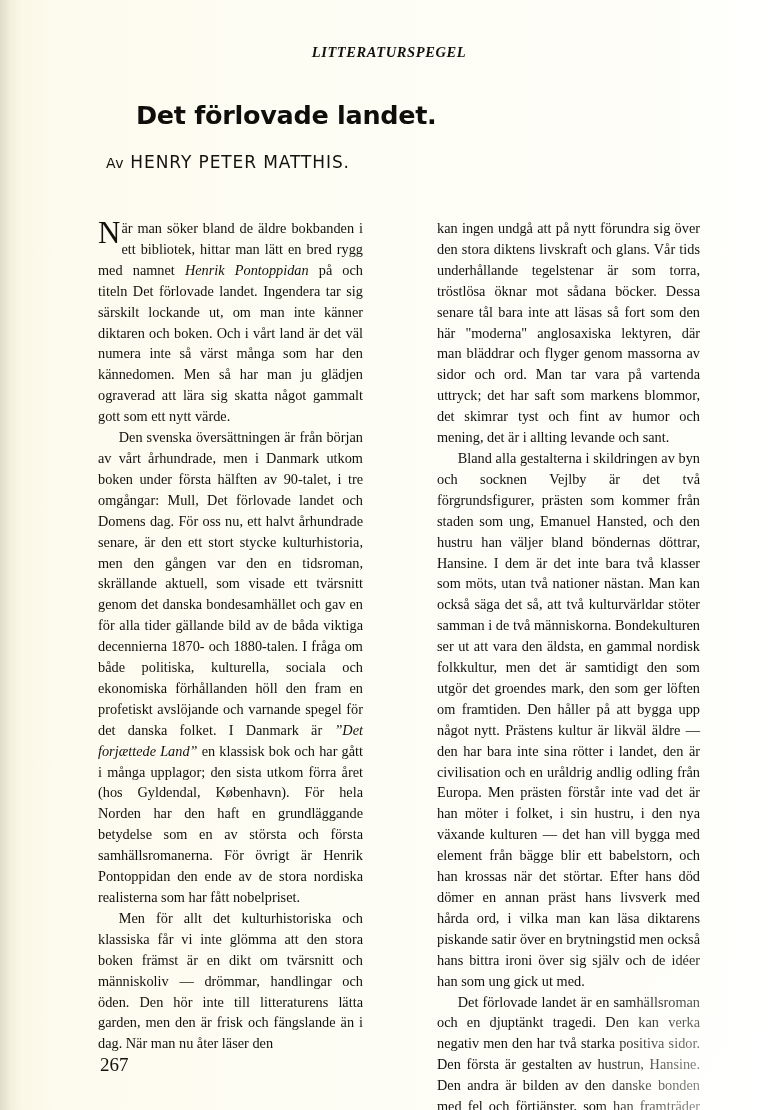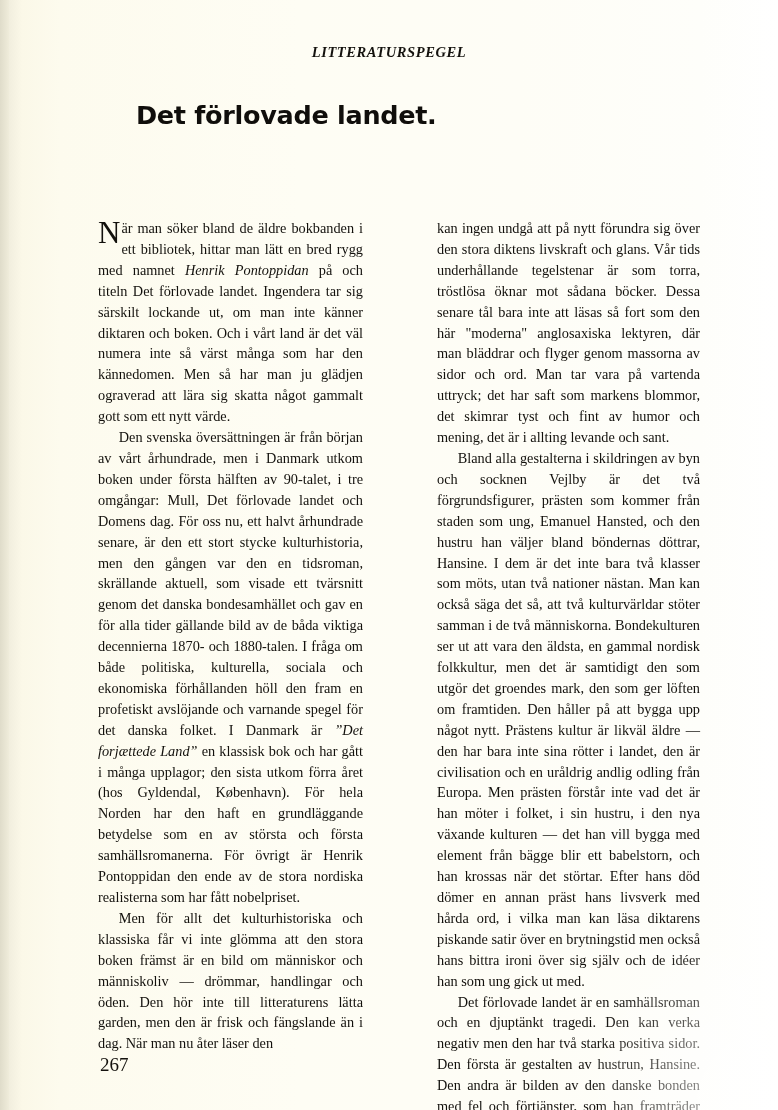--- a/index.html
+++ b/index.html
@@ -138,30 +138,34 @@
 <body>
 
 <div class="page">
 
   <div class="scan-gutter"></div>
 
   <div class="running-head">LITTERATURSPEGEL</div>
 
   <h1 class="headline">Det förlovade landet.</h1>
 
+  <div class="byline">
+    <span class="av">Av</span>
+    <span>HENRY PETER MATTHIS.</span>
+  </div>
 
   <div class="columns">
 
     <div class="col col-left">
 
       <p class="first"><span class="dropcap">N</span><span>är man söker bland de äldre bokbanden i ett bibliotek, hittar man lätt en bred rygg med namnet <em class="ital">Henrik Pontoppidan</em> på och titeln Det förlovade landet. Ingendera tar sig särskilt lockande ut, om man inte känner diktaren och boken. Och i vårt land är det väl numera inte så värst många som har den kännedomen. Men så har man ju glädjen ograverad att lära sig skatta något gammalt gott som ett nytt värde.</span></p>
 
       <p><span>Den svenska översättningen är från början av vårt århundrade, men i Danmark utkom boken under första hälften av 90-talet, i tre omgångar: Mull, Det förlovade landet och Domens dag. För oss nu, ett halvt århundrade senare, är den ett stort stycke kulturhistoria, men den gången var den en tidsroman, skrällande aktuell, som visade ett tvärsnitt genom det danska bondesamhället och gav en för alla tider gällande bild av de båda viktiga decennierna 1870- och 1880-talen. I fråga om både politiska, kulturella, sociala och ekonomiska förhållanden höll den fram en profetiskt avslöjande och varnande spegel för det danska folket. I Danmark är </span><em class="ital">”Det forjættede Land”</em><span> en klassisk bok och har gått i många upplagor; den sista utkom förra året (hos Gyldendal, København). För hela Norden har den haft en grundläggande betydelse som en av största och första samhällsromanerna. För övrigt är Henrik Pontoppidan den ende av de stora nordiska realisterna som har fått nobelpriset.</span></p>
 
-      <p>Men för allt det kulturhistoriska och klassiska får vi inte glömma att den stora boken främst är en bild om människor och människoliv — drömmar, handlingar och öden. Den hör inte till litteraturens lätta garden, men den är frisk och fängslande än i dag. När man nu åter läser den</p>
+      <p>Men för allt det kulturhistoriska och klassiska får vi inte glömma att den stora boken främst är en dikt om tvärsnitt och människoliv — drömmar, handlingar och öden. Den hör inte till litteraturens lätta garden, men den är frisk och fängslande än i dag. När man nu åter läser den</p>
 
     </div>
 
     <div class="col col-right">
 
       <p class="no-indent">kan ingen undgå att på nytt förundra sig över den stora diktens livskraft och glans. Vår tids underhållande tegelstenar är som torra, tröstlösa öknar mot sådana böcker. Dessa senare tål bara inte att läsas så fort som den här "moderna" anglosaxiska lektyren, där man bläddrar och flyger genom massorna av sidor och ord. Man tar vara på vartenda uttryck; det har saft som markens blommor, det skimrar tyst och fint av humor och mening, det är i allting levande och sant.</p>
 
       <p>Bland alla gestalterna i skildringen av byn och socknen Vejlby är det två förgrundsfigurer, prästen som kommer från staden som ung, Emanuel Hansted, och den hustru han väljer bland böndernas döttrar, Hansine. I dem är det inte bara två klasser som möts, utan två nationer nästan. Man kan också säga det så, att två kulturvärldar stöter samman i de två människorna. Bondekulturen ser ut att vara den äldsta, en gammal nordisk folkkultur, men det är samtidigt den som utgör det groendes mark, den som ger löften om framtiden. Den håller på att bygga upp något nytt. Prästens kultur är likväl äldre — den har bara inte sina rötter i landet, den är civilisation och en uråldrig andlig odling från Europa. Men prästen förstår inte vad det är han möter i folket, i sin hustru, i den nya växande kulturen — det han vill bygga med element från bägge blir ett babelstorn, och han krossas när det störtar. Efter hans död dömer en annan präst hans livsverk med hårda ord, i vilka man kan läsa diktarens piskande satir över en brytningstid men också hans bittra ironi över sig själv och de idéer han som ung gick ut med.</p>
 
       <p>Det förlovade landet är en samhällsroman och en djuptänkt tragedi. Den kan verka negativ men den har två starka positiva sidor. Den första är gestalten av hustrun, Hansine. Den andra är bilden av den danske bonden med fel och förtjänster, som han framträder genom de olika figurerna i boken. Hansine hör till de stora, odödliga gestalterna i den nordiska diktningen under förra århundradet, men</p>

